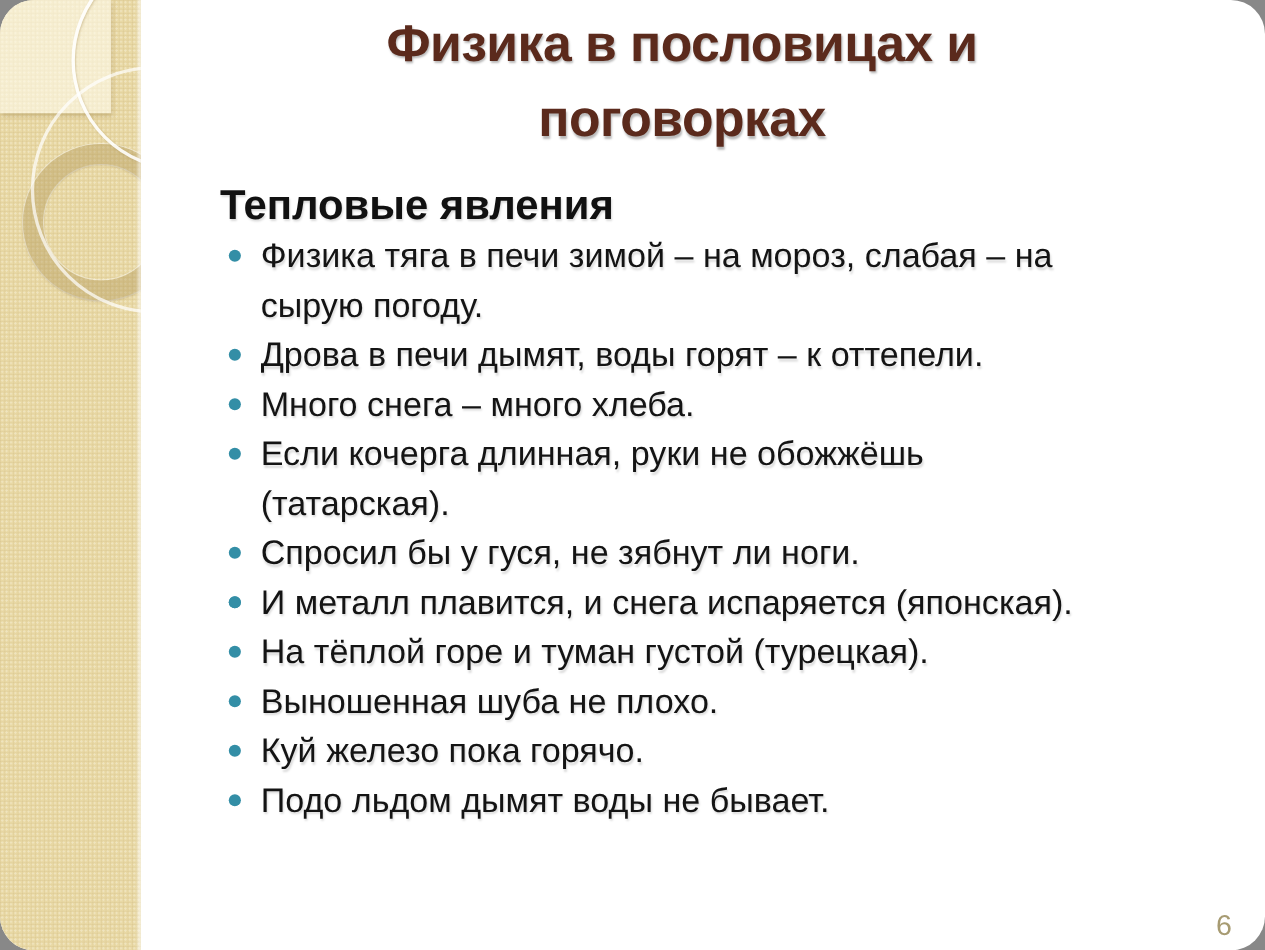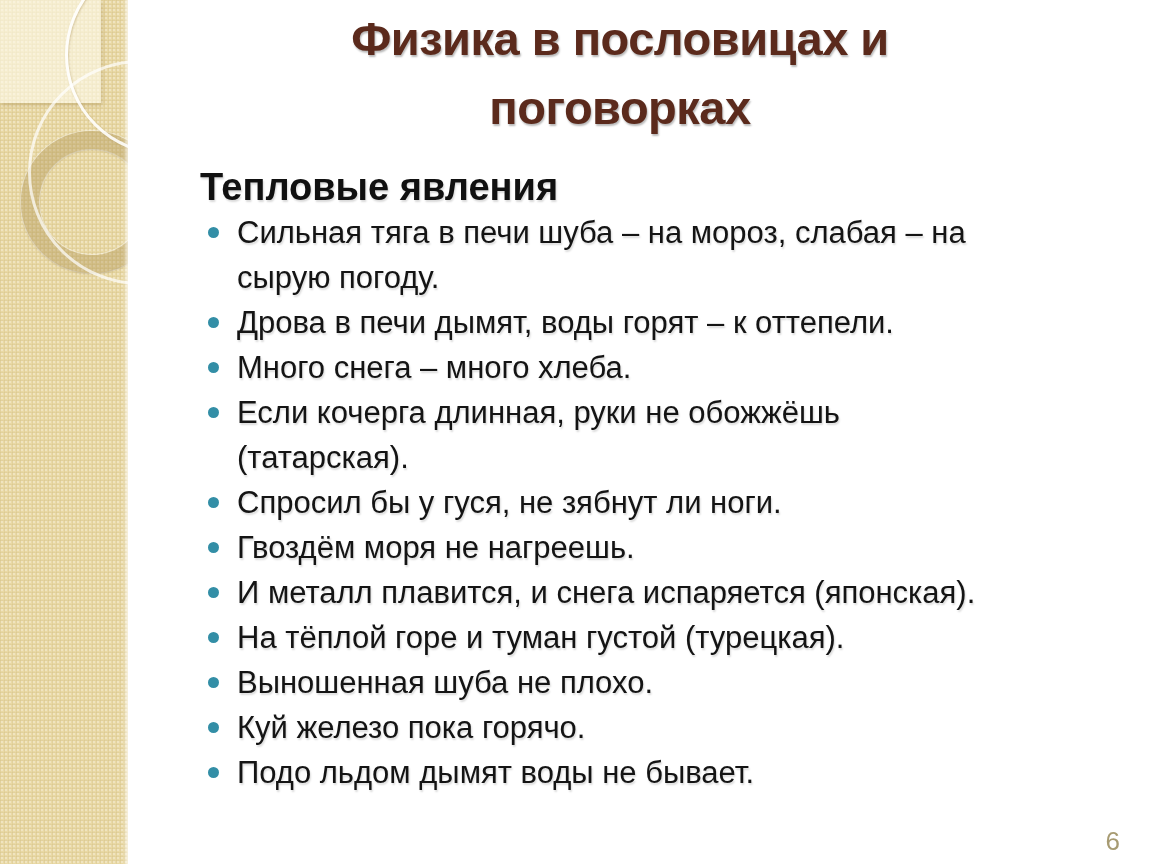--- a/index.html
+++ b/index.html
@@ -3,20 +3,21 @@
 <meta charset="utf-8">
 <style>
   html,body{margin:0;padding:0;background:#888;}
   .slide{
     position:relative;
     width:1150px;height:864px;
     background:#ffffff;
     overflow:hidden;
     font-family:"Liberation Sans", sans-serif;
     margin:0 auto;
+    border-radius:31px;
   }
   
   .sidebar{
     position:absolute;left:0;top:0;bottom:0;width:128px;
     background-color:var(--sidebar-color,#e9d9a5);
     background-image:
       radial-gradient(rgba(255,255,255,0.30) 28%, rgba(255,255,255,0) 32%),
       linear-gradient(to right, rgba(170,140,80,0.10) 1px, rgba(170,140,80,0) 1px),
       linear-gradient(to bottom, rgba(170,140,80,0.10) 1px, rgba(170,140,80,0) 1px);
     background-size:4px 4px,4px 4px,4px 4px;
@@ -92,28 +93,28 @@
     <div class="decor-circle c1"></div>
     <div class="decor-circle c2"></div>
   </div>
 
   <h1 class="title">Физика в пословицах и
 поговорках</h1>
 
   <div class="body">
     <h2 class="heading">Тепловые явления</h2>
     <ul class="list">
-        <li><span class="dot"></span><span class="txt">Сильная тяга в печи шуба – на мороз, слабая – на
+        <li><span class="dot"></span><span class="txt">Физика тяга в печи зимой – на мороз, слабая – на
 сырую погоду.</span></li>
         <li><span class="dot"></span><span class="txt">Дрова в печи дымят, воды горят – к оттепели.</span></li>
         <li><span class="dot"></span><span class="txt">Много снега – много хлеба.</span></li>
         <li><span class="dot"></span><span class="txt">Если кочерга длинная, руки не обожжёшь
 (татарская).</span></li>
         <li><span class="dot"></span><span class="txt">Спросил бы у гуся, не зябнут ли ноги.</span></li>
-        <li><span class="dot"></span><span class="txt">Гвоздём моря не нагреешь.</span></li>
+        <li><span class="dot"></span></li>
         <li><span class="dot"></span><span class="txt">И металл плавится, и снега испаряется (японская).</span></li>
         <li><span class="dot"></span><span class="txt">На тёплой горе и туман густой (турецкая).</span></li>
         <li><span class="dot"></span><span class="txt">Выношенная шуба не плохо.</span></li>
         <li><span class="dot"></span><span class="txt">Куй железо пока горячо.</span></li>
         <li><span class="dot"></span><span class="txt">Подо льдом дымят воды не бывает.</span></li>
       </ul>
   </div>
 
   <div class="page-number">6</div>
 

